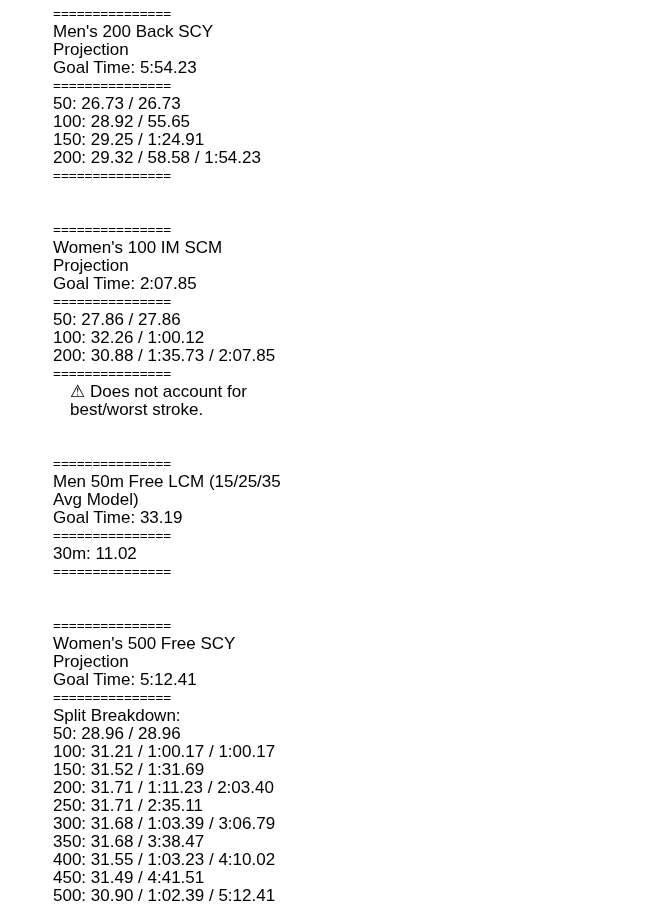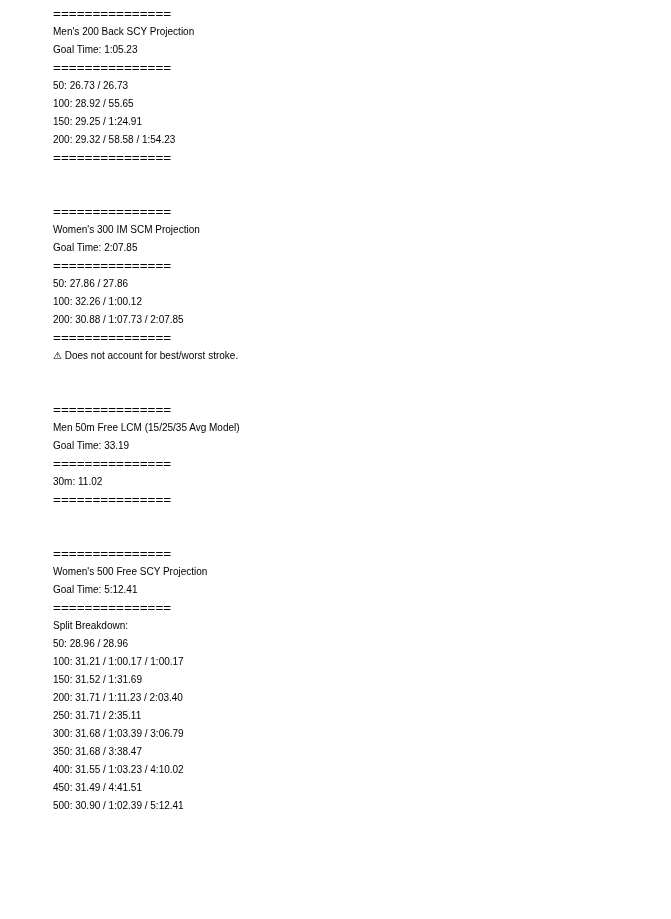--- a/index.html
+++ b/index.html
@@ -29,60 +29,61 @@
     padding: 0;
   }
   .block-gap {
     height: 36px;
   }
   .line {
     margin: 0;
     padding: 0;
     white-space: pre-wrap;
     word-wrap: break-word;
-    font-size: 10px;
+    font-size: 17px;
     line-height: 18px;
   }
   .sep {
     letter-spacing: 0px;
     font-size: 13.5px;
     line-height: 18px;
     white-space: pre;
   }
   .warn-line {
     white-space: pre-wrap;
+    margin-left: 17px;
   }
 </style>
 </head>
 <body>
 
 <div id="doc">
 
   <div class="block">
     <div class="line sep">===============</div>
     <div class="line">Men's 200 Back SCY Projection</div>
-    <div class="line">Goal Time: 1:05.23</div>
+    <div class="line">Goal Time: 5:54.23</div>
     <div class="line sep">===============</div>
     <div class="line">50: 26.73 / 26.73</div>
     <div class="line">100: 28.92 / 55.65</div>
     <div class="line">150: 29.25 / 1:24.91</div>
     <div class="line">200: 29.32 / 58.58 / 1:54.23</div>
     <div class="line sep">===============</div>
   </div>
 
   <div class="block-gap"></div>
 
   <div class="block">
     <div class="line sep">===============</div>
-    <div class="line">Women's 300 IM SCM Projection</div>
+    <div class="line">Women's 100 IM SCM Projection</div>
     <div class="line">Goal Time: 2:07.85</div>
     <div class="line sep">===============</div>
     <div class="line">50: 27.86 / 27.86</div>
     <div class="line">100: 32.26 / 1:00.12</div>
-    <div class="line">200: 30.88 / 1:07.73 / 2:07.85</div>
+    <div class="line">200: 30.88 / 1:35.73 / 2:07.85</div>
     <div class="line sep">===============</div>
     <div class="line warn-line">⚠ Does not account for best/worst stroke.</div>
   </div>
 
   <div class="block-gap"></div>
 
   <div class="block">
     <div class="line sep">===============</div>
     <div class="line">Men 50m Free LCM (15/25/35 Avg Model)</div>
     <div class="line">Goal Time: 33.19</div>

